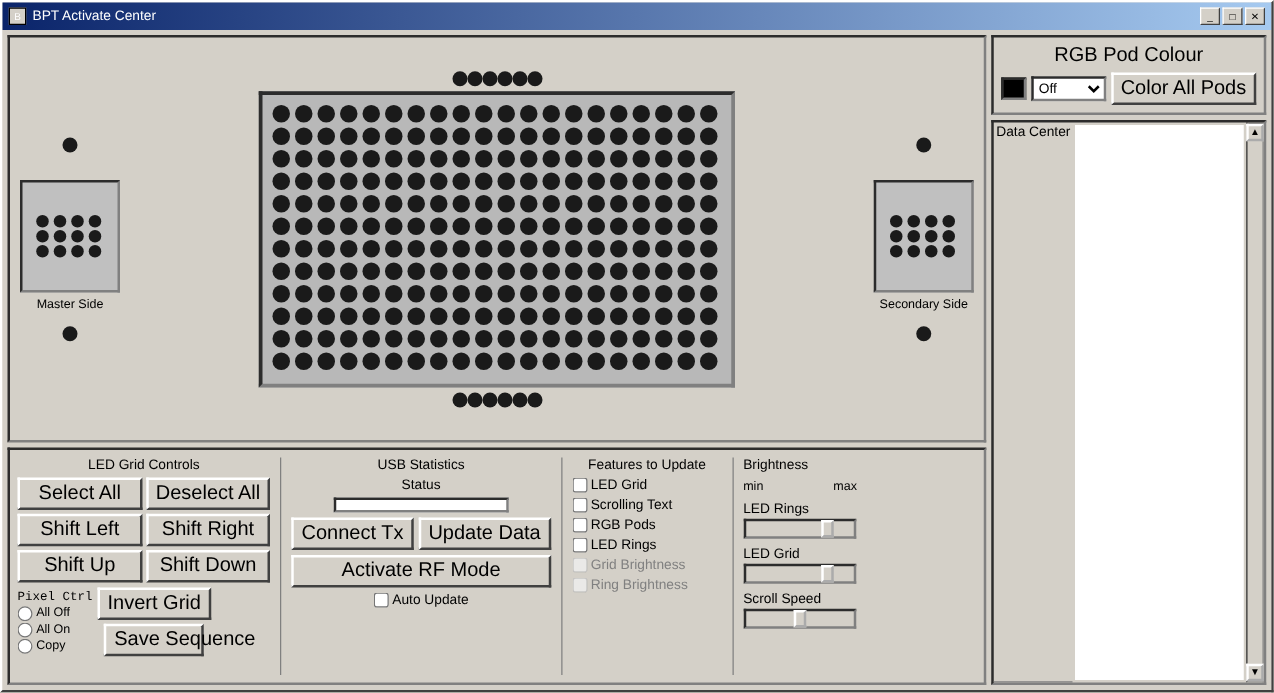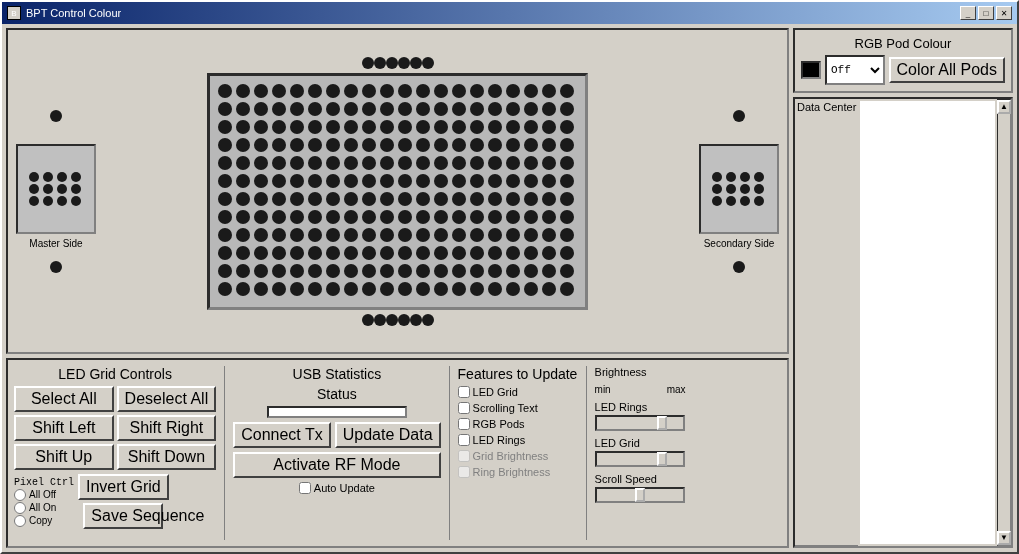--- a/index.html
+++ b/index.html
@@ -201,22 +201,23 @@
     
     .led-controls {
       display: flex;
       flex-direction: column;
       align-items: center;
       gap: 4px;
       min-width: 175px;
     }
 
     .section-title {
-      font-size: 14px;
+      font-size: 11px;
       font-weight: normal;
+      text-align: center;
     }
 
     .btn-grid {
       display: grid;
       grid-template-columns: 1fr 1fr;
       gap: 3px;
       width: 100%;
     }
 
     .win-btn {
@@ -353,44 +354,43 @@
     .rgb-pod-section {
       background: #d4d0c8;
       border: 2px inset #808080;
       padding: 6px;
       display: flex;
       flex-direction: column;
       gap: 4px;
     }
 
     .rgb-pod-label {
-      font-size: 13px;
+      font-size: 16px;
       text-align: center;
     }
 
     .rgb-pod-row {
       display: flex;
       gap: 4px;
       align-items: center;
     }
 
     .color-swatch {
       width: 20px;
       height: 18px;
       background: #000;
       border: 2px inset #808080;
     }
 
     .select-box {
       flex: 1;
-      height: 30px;
+      height: 20px;
       background: #fff;
       border: 2px inset #808080;
       font-size: 11px;
-      font-family: Liberation Mono, monospace;
     }
 
     .data-center {
       flex: 1;
       background: #d4d0c8;
       border: 2px inset #808080;
       display: flex;
       flex-direction: row;
     }
 
@@ -473,21 +473,21 @@
     }
   </style>
 </head>
 <body>
 
 <div class="window">
 
   <div class="title-bar">
     <div class="title-bar-left">
       <div class="title-icon">B</div>
-      <span>BPT Control Colour</span>
+      <span>BPT Activate Center</span>
     </div>
     <div class="title-bar-buttons">
       <div class="title-btn">_</div>
       <div class="title-btn">□</div>
       <div class="title-btn">✕</div>
     </div>
   </div>
 
   <div class="window-body">
 

